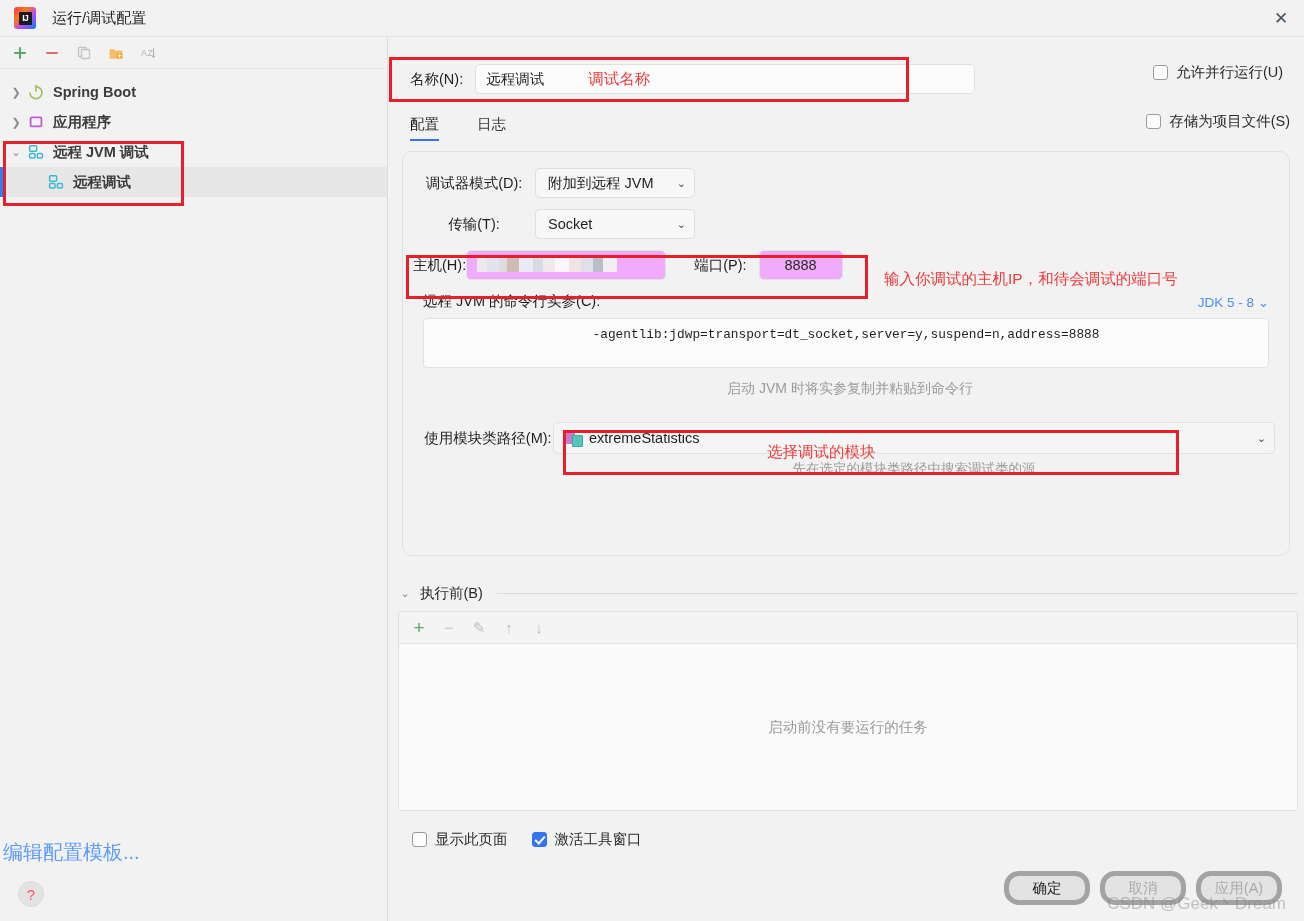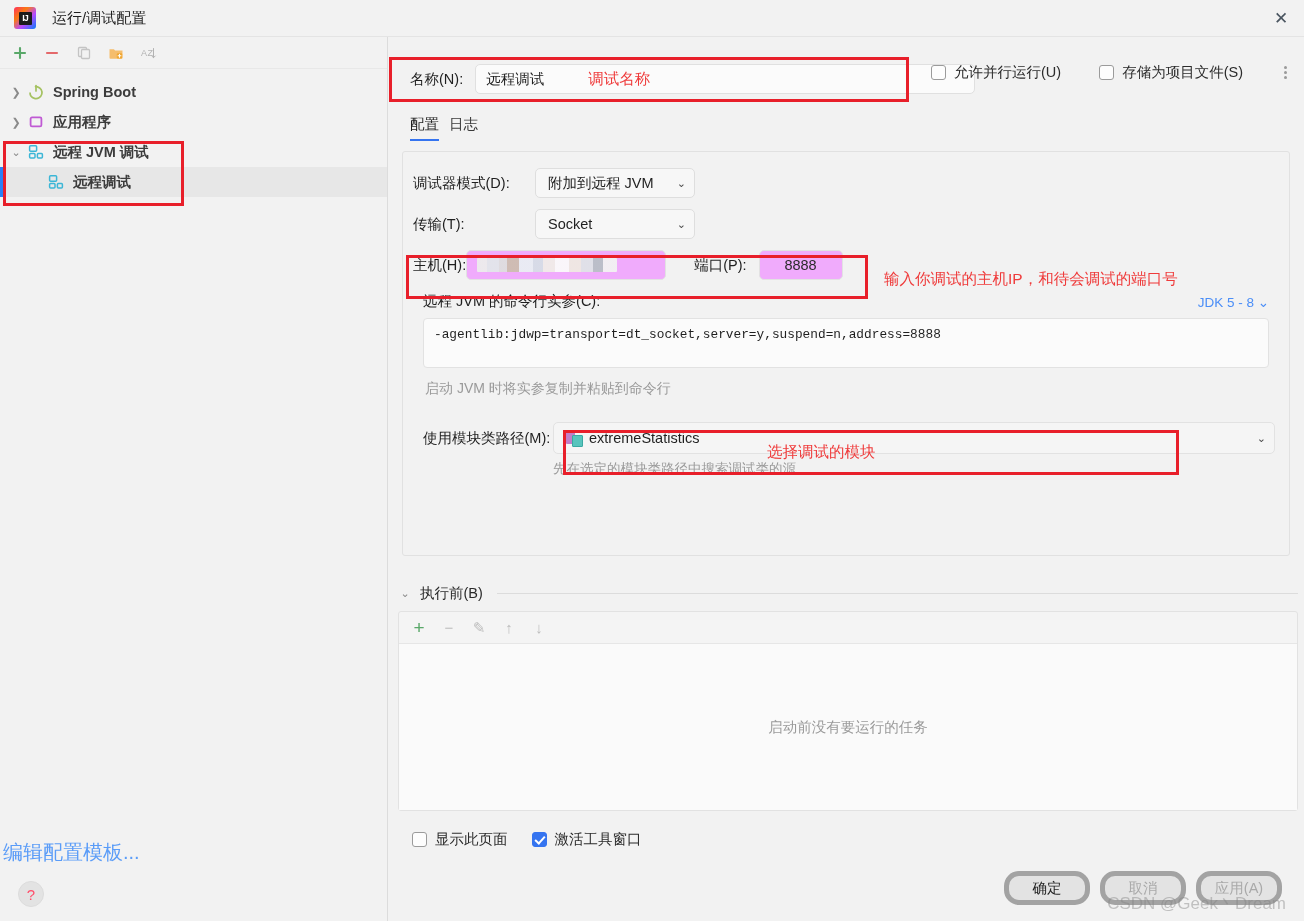--- a/index.html
+++ b/index.html
@@ -175,21 +175,22 @@
     color: #ef3b3b;
     font-size: 15.5px;
     white-space: nowrap;
   }
   .annot-inline { margin-left: 44px; }
 
   .topright {
     position: absolute;
     right: 14px; top: 26px;
     display: flex; align-items: center;
-    gap: 38px;
+    gap: 30px;
+    flex-direction: column;
   }
   .cb-wrap { display:flex; align-items:center; gap:8px; cursor:pointer; font-size:14.5px; }
   .cb {
     width: 15px; height: 15px;
     border: 1.5px solid #9b9b9b;
     border-radius: 3px;
     background: #fdfdfd;
     flex: 0 0 15px;
   }
   .cb.checked {
@@ -206,42 +207,43 @@
     transform: rotate(42deg);
   }
   .kebab {
     display:flex; flex-direction:column; gap:2px; align-items:center;
     cursor:pointer; padding: 2px 3px;
   }
   .kebab i { width:3px;height:3px;border-radius:50%;background:#9a9a9a;display:block;}
 
   
   .tabs {
-    display: flex; gap: 10px;
+    display: flex; gap: 38px;
     padding: 16px 0 0 22px;
     height: 42px; min-height: 42px;
   }
   .tab {
     font-size: 14.5px; color: #3a3a3a;
     padding-bottom: 6px; cursor: pointer;
     border-bottom: 2px solid transparent;
   }
   .tab.active { border-bottom-color: #3574f0; color:#1f1f1f; }
 
   
   .content {
     flex: 1;
     margin: 10px 14px 0 14px;
     background: #f2f2f2;
     border: 1px solid #e1e1e1;
-    border-radius: 3px;
+    border-radius: 10px;
     padding: 16px 14px 10px 10px;
     position: relative;
     min-height: 0;
     overflow: hidden;
+    text-align: center;
   }
 
   .frow { display: flex; align-items: center; margin-bottom: 11px; }
   .frow .lbl-col { width: 122px; flex: 0 0 122px; font-size: 14.5px; }
   .combo {
     height: 30px;
     background: #f7f7f7;
     border: 1px solid #dedede;
     border-radius: 5px;
     display: flex; align-items: center; justify-content: space-between;

